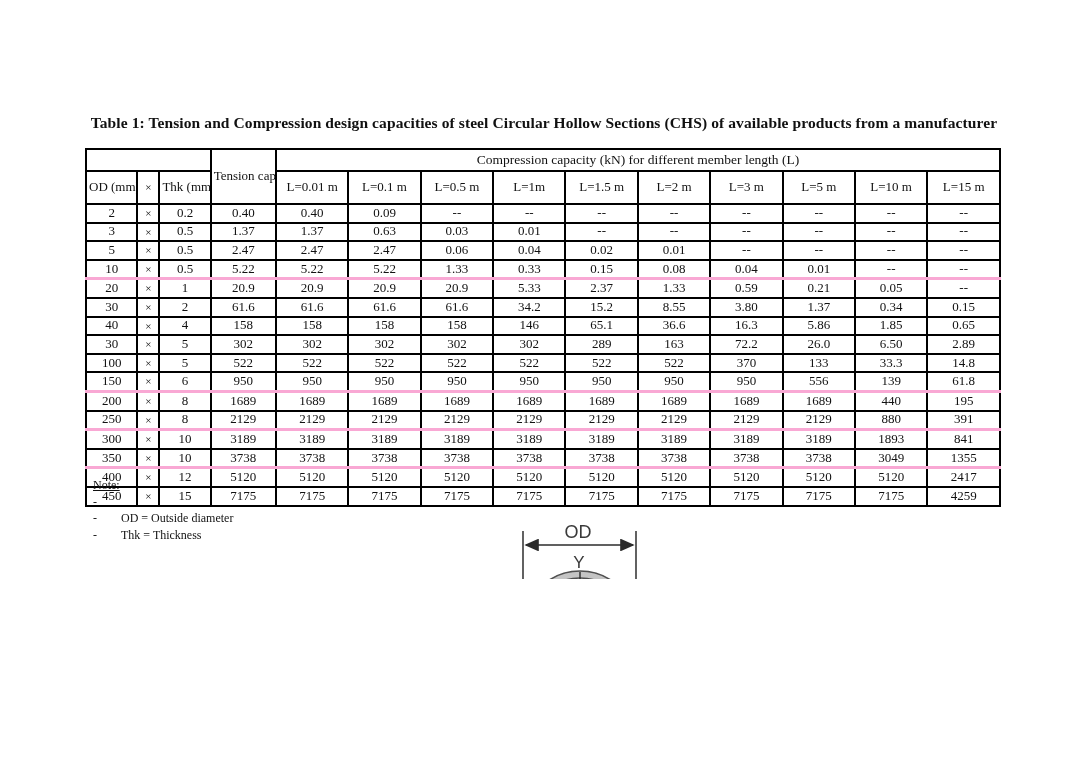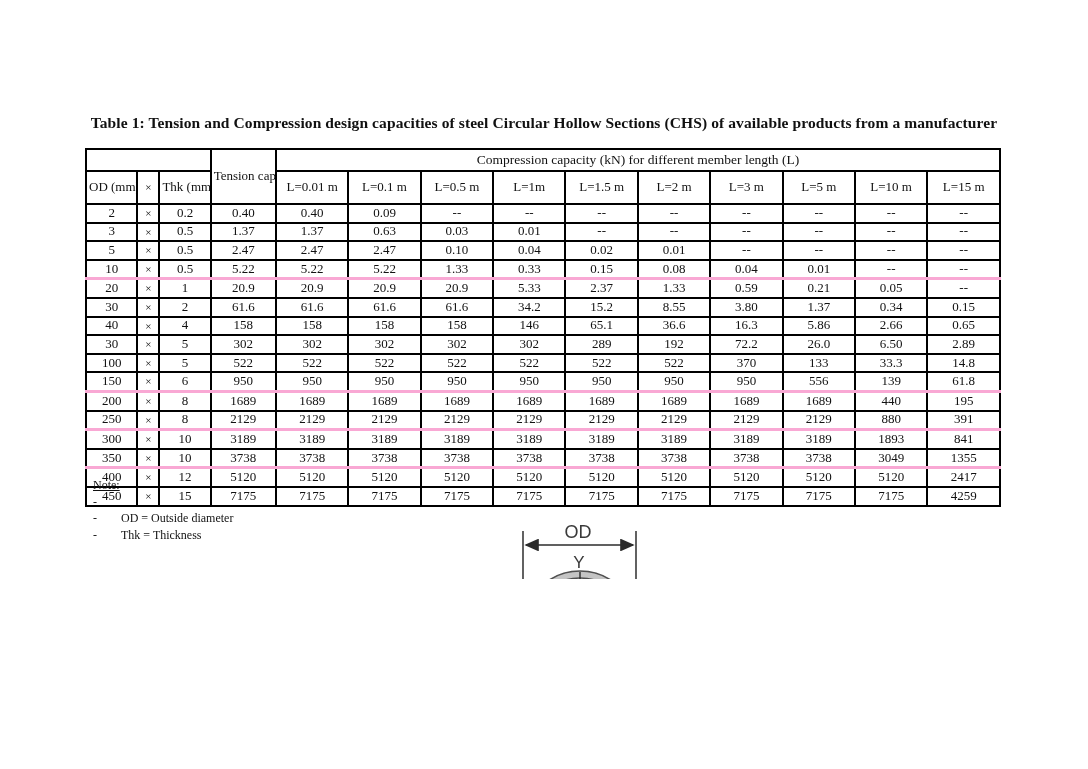--- a/index.html
+++ b/index.html
@@ -140,21 +140,21 @@
           <td>--</td>
           <td>--</td>
         </tr>
         <tr>
           <td>5</td>
           <td class="times">×</td>
           <td>0.5</td>
           <td>2.47</td>
           <td>2.47</td>
           <td>2.47</td>
-          <td>0.10</td>
+          <td>0.06</td>
           <td>0.04</td>
           <td>0.02</td>
           <td>0.01</td>
           <td>--</td>
           <td>--</td>
           <td>--</td>
           <td>--</td>
         </tr>
         <tr>
           <td>10</td>
@@ -210,34 +210,34 @@
           <td>4</td>
           <td>158</td>
           <td>158</td>
           <td>158</td>
           <td>158</td>
           <td>146</td>
           <td>65.1</td>
           <td>36.6</td>
           <td>16.3</td>
           <td>5.86</td>
-          <td>2.66</td>
+          <td>1.85</td>
           <td>0.65</td>
         </tr>
         <tr>
           <td>30</td>
           <td class="times">×</td>
           <td>5</td>
           <td>302</td>
           <td>302</td>
           <td>302</td>
           <td>302</td>
           <td>302</td>
           <td>289</td>
-          <td>192</td>
+          <td>163</td>
           <td>72.2</td>
           <td>26.0</td>
           <td>6.50</td>
           <td>2.89</td>
         </tr>
         <tr>
           <td>100</td>
           <td class="times">×</td>
           <td>5</td>
           <td>522</td>

